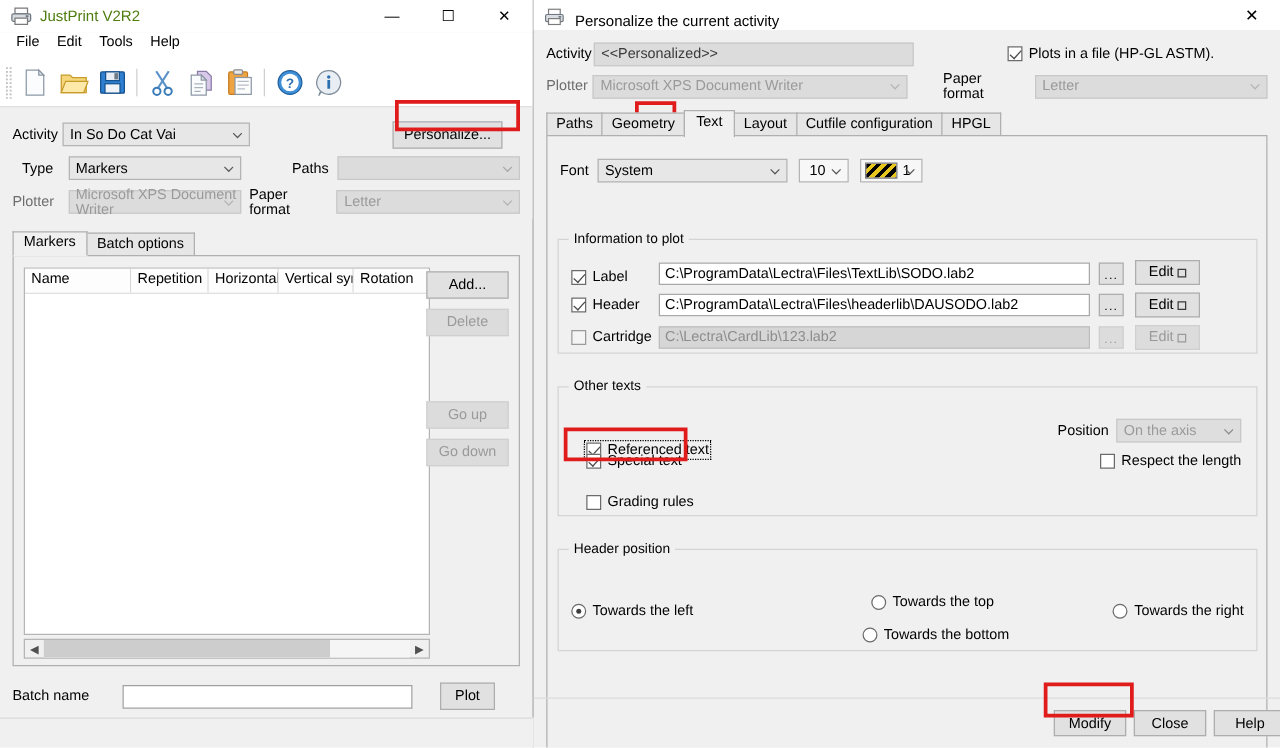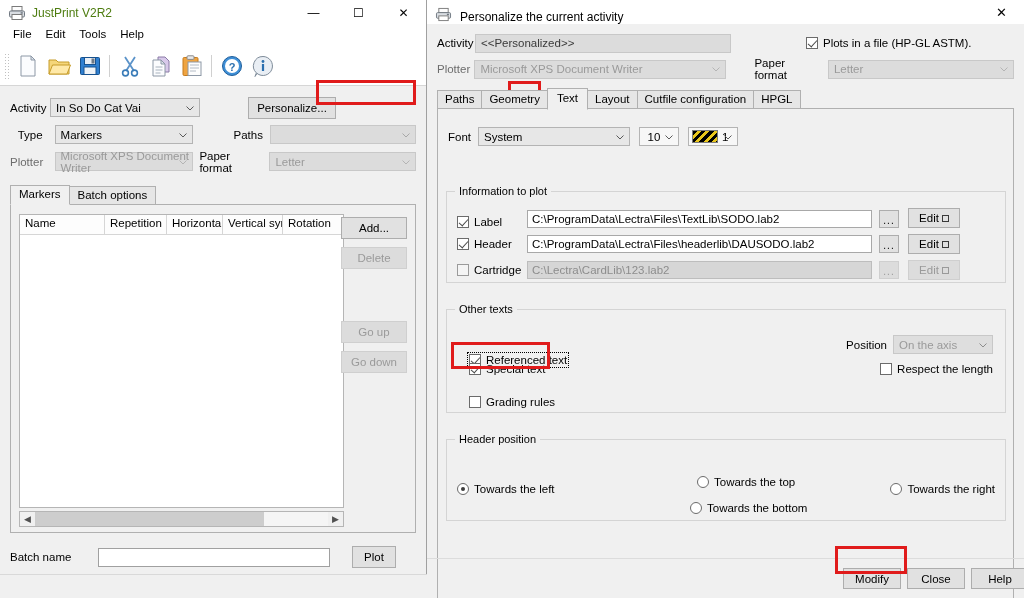--- a/index.html
+++ b/index.html
@@ -338,21 +338,21 @@
       <div class="form-row">
         <span class="lbl" style="width:40px;">Activity</span>
         <div class="combo" style="width:150px;">
           <span>In So Do Cat Vai</span>
           <span class="chev">
             <svg width="8" height="5" viewBox="0 0 8 5">
                 <path d="M0.5 0.5 L4 4 L7.5 0.5" fill="none" stroke="#5a5a5a"></path>
               </svg>
           </span>
         </div>
-        <div class="btn" style="width:88px; margin-left:48px;">Personalize...</div>
+        <div class="btn" style="width:88px; margin-left:114px;">Personalize...</div>
       </div>
 
       <div class="form-row">
         <span class="lbl" style="width:40px; text-align:right; padding-right:6px; box-sizing:border-box;">Type</span>
         <div class="combo" style="width:144px; margin-left:6px;">
           <span>Markers</span>
           <span class="chev">
             <svg width="8" height="5" viewBox="0 0 8 5">
                 <path d="M0.5 0.5 L4 4 L7.5 0.5" fill="none" stroke="#5a5a5a"></path>
               </svg>

